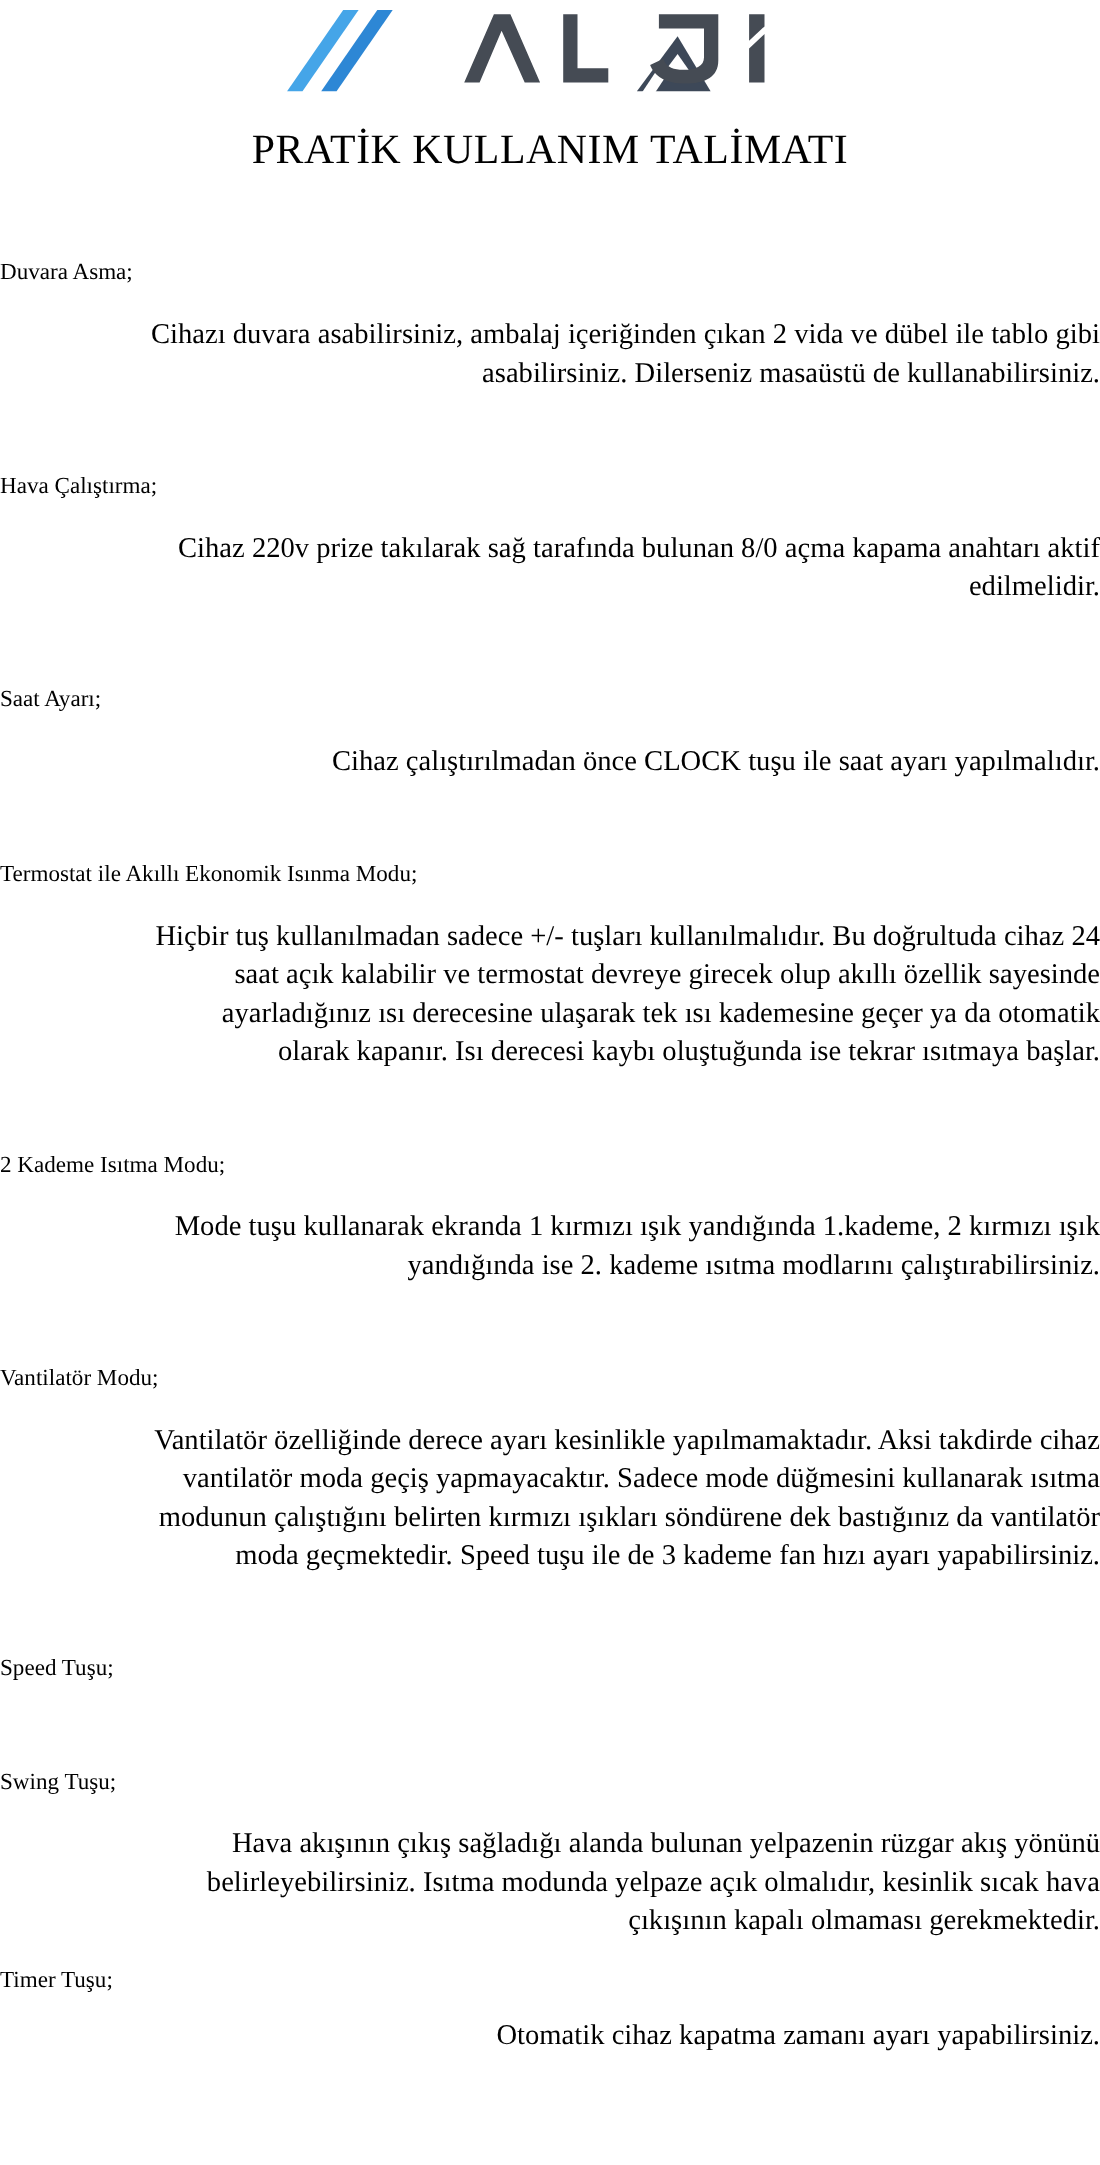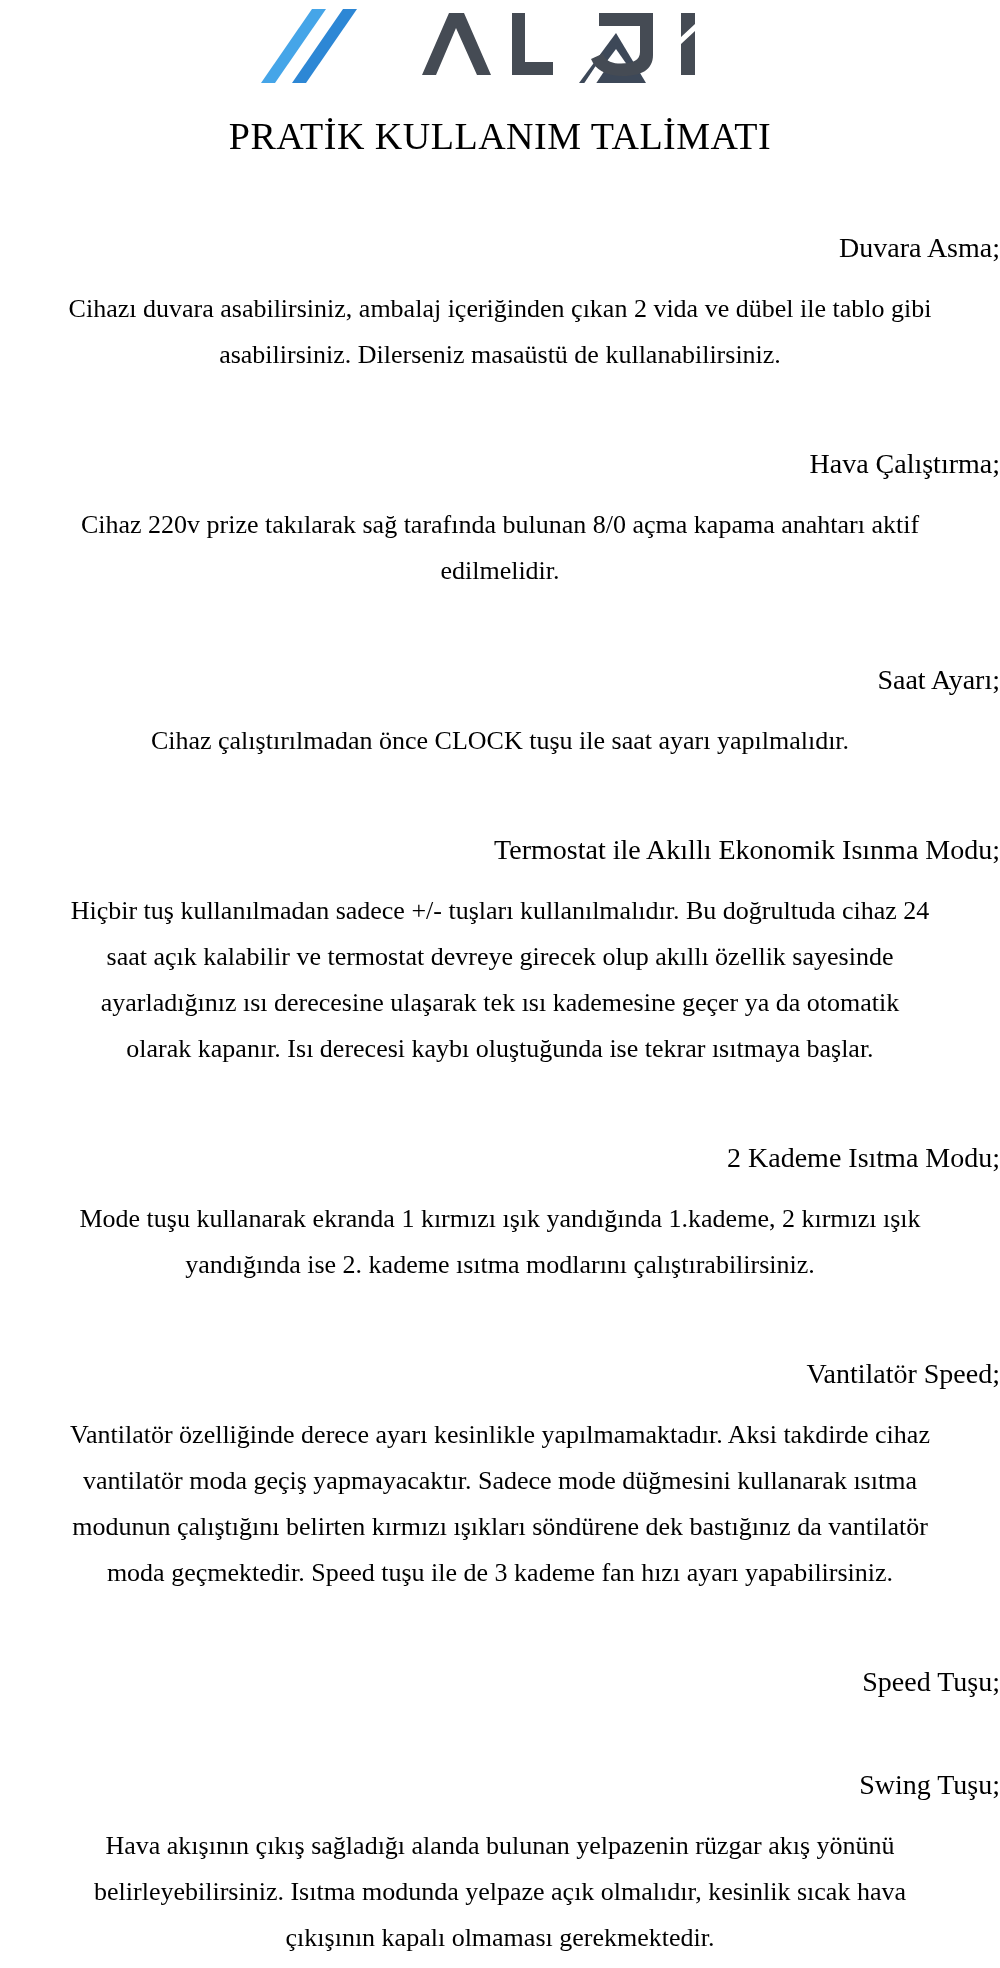--- a/index.html
+++ b/index.html
@@ -10,26 +10,26 @@
     font-family:"Liberation Serif","DejaVu Serif",serif;
     overflow:hidden;
   }
   .logo-row{display:flex;justify-content:center;padding-top:5px;}
   .logo-row svg{display:block;margin-right:48px;}
   .doc-title{
     font-size:38px;line-height:48px;text-align:center;
     margin-top:27px;letter-spacing:0.5px;white-space:nowrap;font-family:Liberation Serif, serif;
   }
   .section-heading{
-    font-size:28px;line-height:35px;text-align:right;margin-top:68px;
+    font-size:21px;line-height:35px;text-align:left;margin-top:68px;
   }
   .section-heading.first{margin-top:70px;}
   .section-heading.tight{margin-top:19px;}
   .section-para{
-    font-size:26px;line-height:46px;text-align:center;margin-top:21px;
+    font-size:26px;line-height:35px;text-align:right;margin-top:21px;
     white-space:pre-line;
   }
   .section-para.last{margin-top:15px;font-family:Liberation Serif, serif;}
 </style>
 </head>
 <body>
 
 <div class="logo-row">
   <svg width="455" height="80" viewBox="0 0 455 80" role="img" aria-label="ALJI">
 
@@ -76,33 +76,34 @@
 olarak kapanır. Isı derecesi kaybı oluştuğunda ise tekrar ısıtmaya başlar.</div>
 </section>
 
 <section>
   <div class="section-heading">2 Kademe Isıtma Modu;</div>
   <div class="section-para">Mode tuşu kullanarak ekranda 1 kırmızı ışık yandığında 1.kademe, 2 kırmızı ışık
 yandığında ise 2. kademe ısıtma modlarını çalıştırabilirsiniz.</div>
 </section>
 
 <section>
-  <div class="section-heading">Vantilatör Speed;</div>
+  <div class="section-heading">Vantilatör Modu;</div>
   <div class="section-para">Vantilatör özelliğinde derece ayarı kesinlikle yapılmamaktadır. Aksi takdirde cihaz
 vantilatör moda geçiş yapmayacaktır. Sadece mode düğmesini kullanarak ısıtma
 modunun çalıştığını belirten kırmızı ışıkları söndürene dek bastığınız da vantilatör
 moda geçmektedir. Speed tuşu ile de 3 kademe fan hızı ayarı yapabilirsiniz.</div>
 </section>
 
 <section>
   <div class="section-heading">Speed Tuşu;</div>
 </section>
 
 <section>
   <div class="section-heading">Swing Tuşu;</div>
   <div class="section-para">Hava akışının çıkış sağladığı alanda bulunan yelpazenin rüzgar akış yönünü
 belirleyebilirsiniz. Isıtma modunda yelpaze açık olmalıdır, kesinlik sıcak hava
 çıkışının kapalı olmaması gerekmektedir.</div>
 </section>
 
 <section>
+  <div class="section-heading tight">Timer Tuşu;</div>
   <div class="section-para last">Otomatik cihaz kapatma zamanı ayarı yapabilirsiniz.</div>
 </section>
 
 </body></html>

